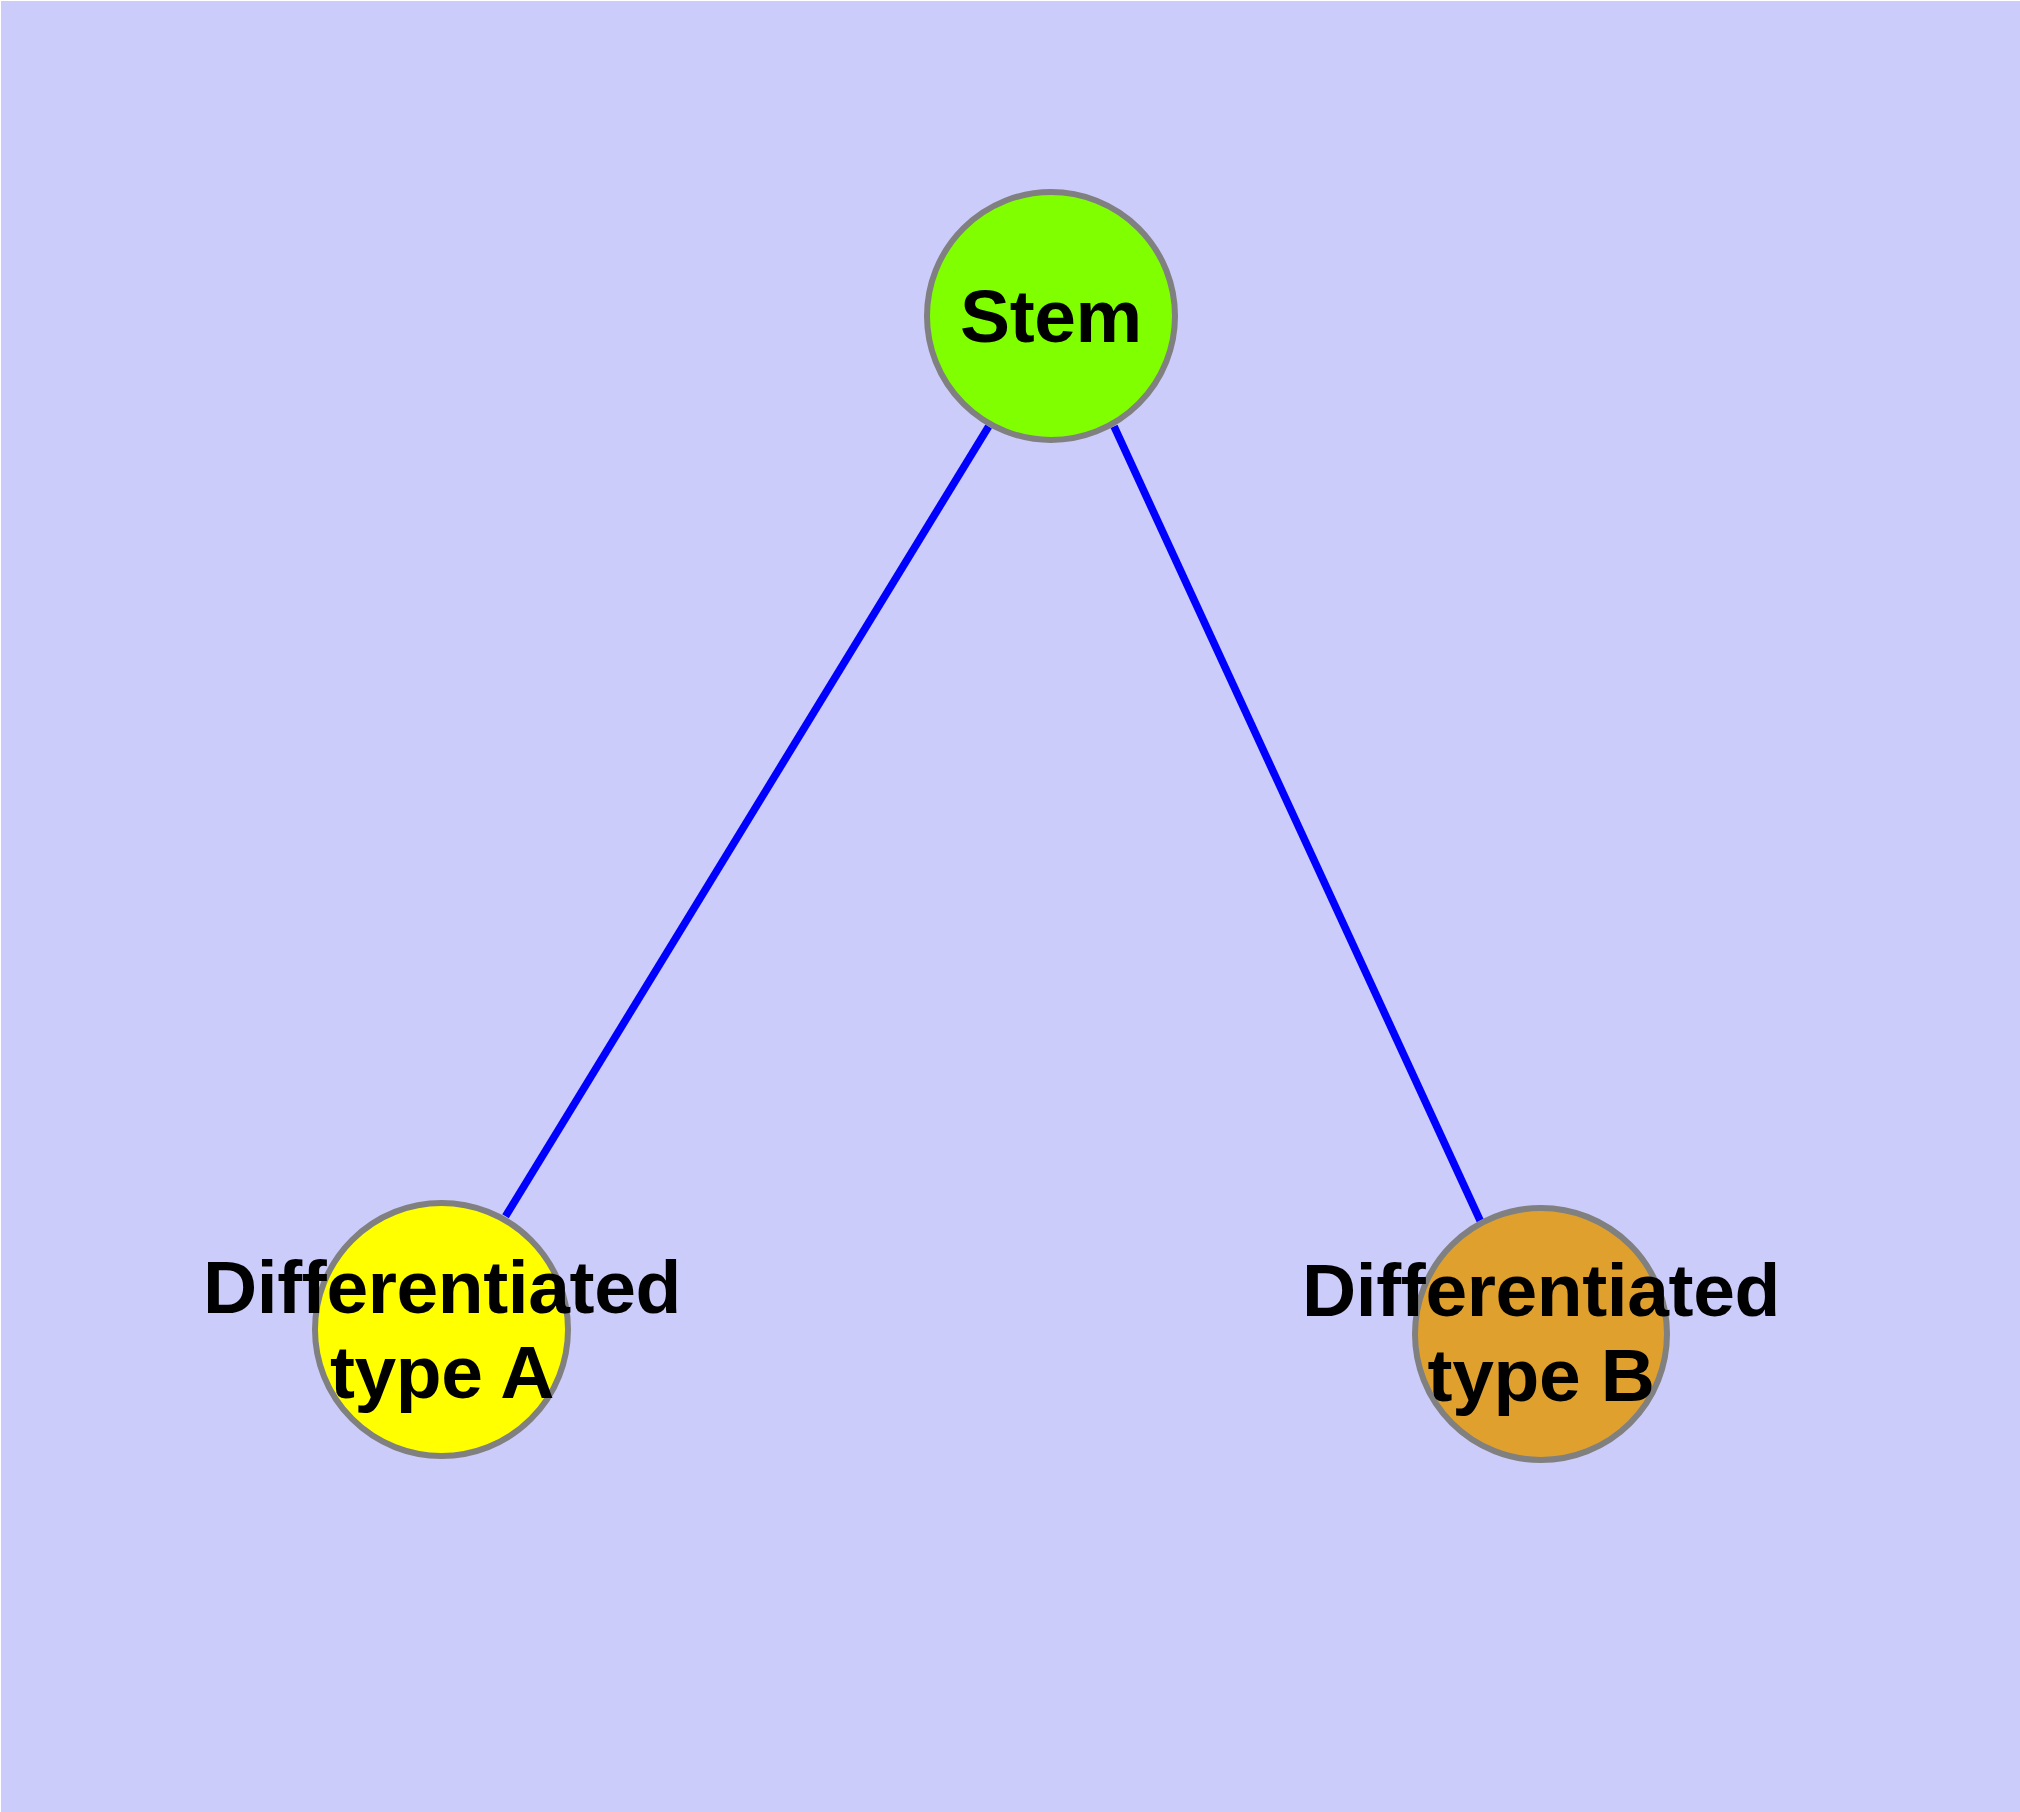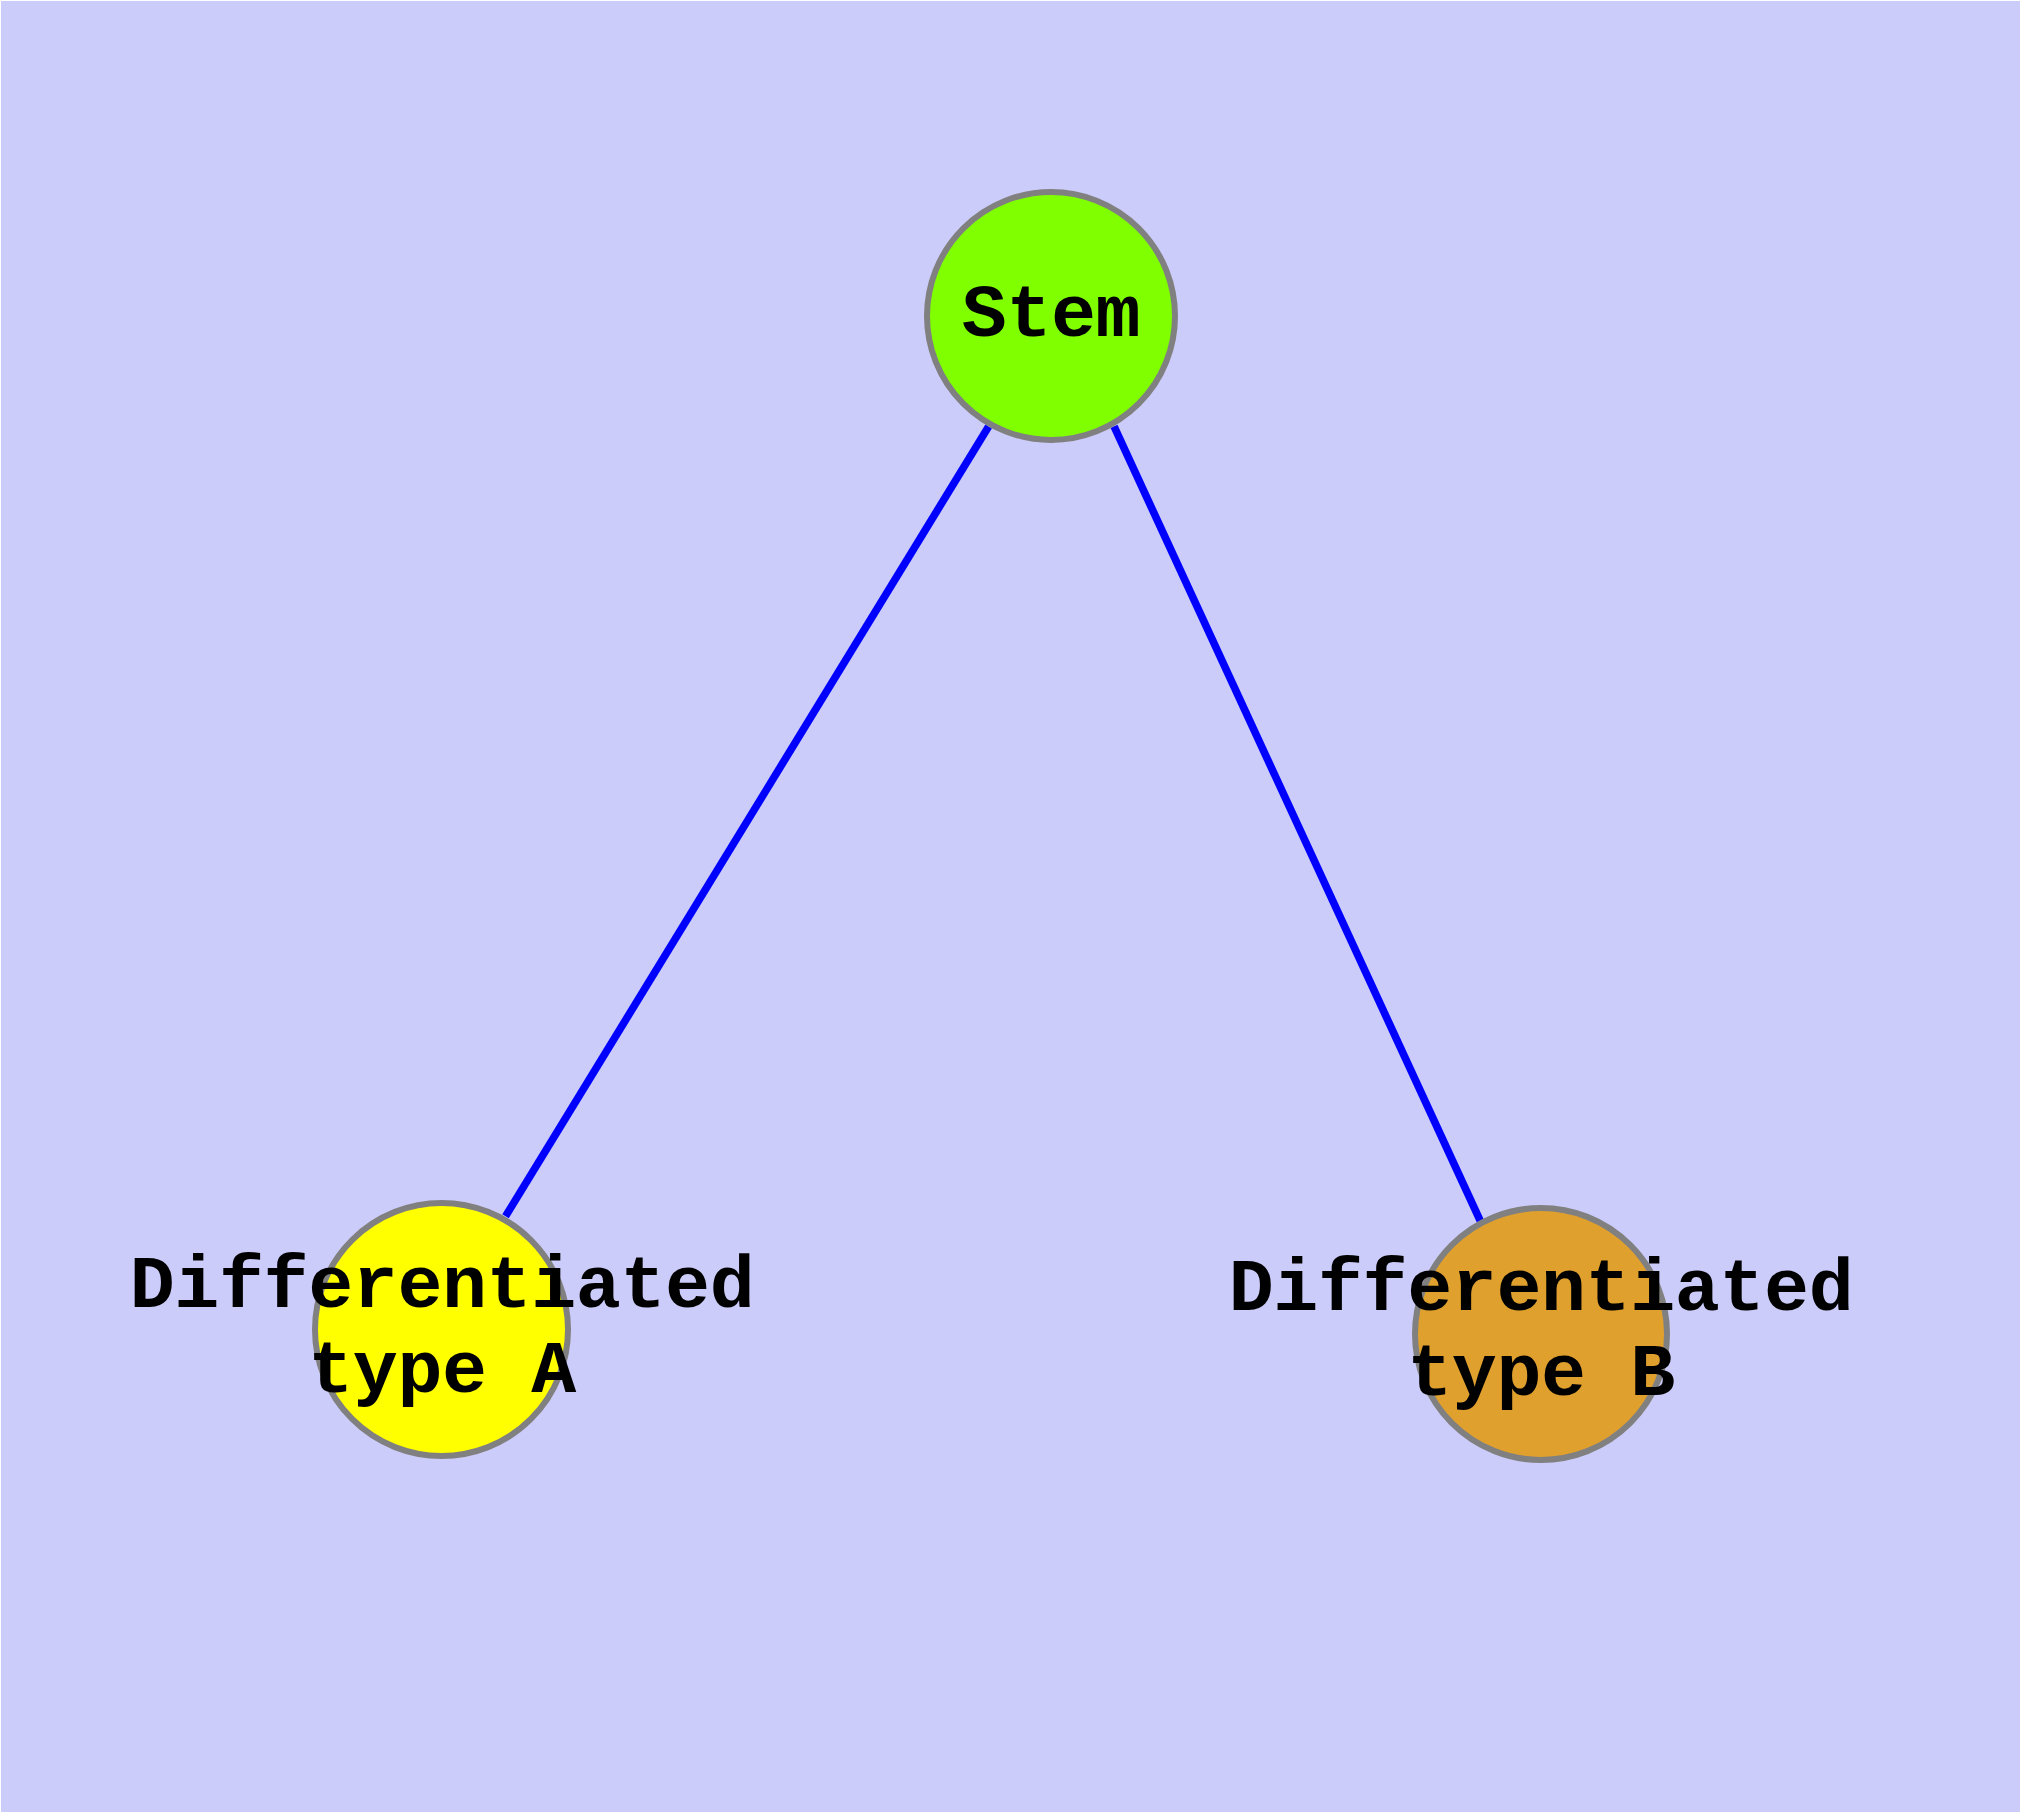--- a/index.html
+++ b/index.html
@@ -9,21 +9,21 @@
   }
   #canvas {
     position: relative;
     width: 2021px;
     height: 1812px;
     background: #ccccfa;
     border-top: 1.7px solid #ffffff;
     border-left: 1.7px solid #ffffff;
     box-sizing: border-box;
     overflow: hidden;
-    font-family: Liberation Mono, monospace;
+    font-family: Liberation Sans, sans-serif;
   }
   #edge-layer {
     position: absolute;
     left: 0;
     top: 0;
     width: 2021px;
     height: 1812px;
   }
   .node {
     position: absolute;

